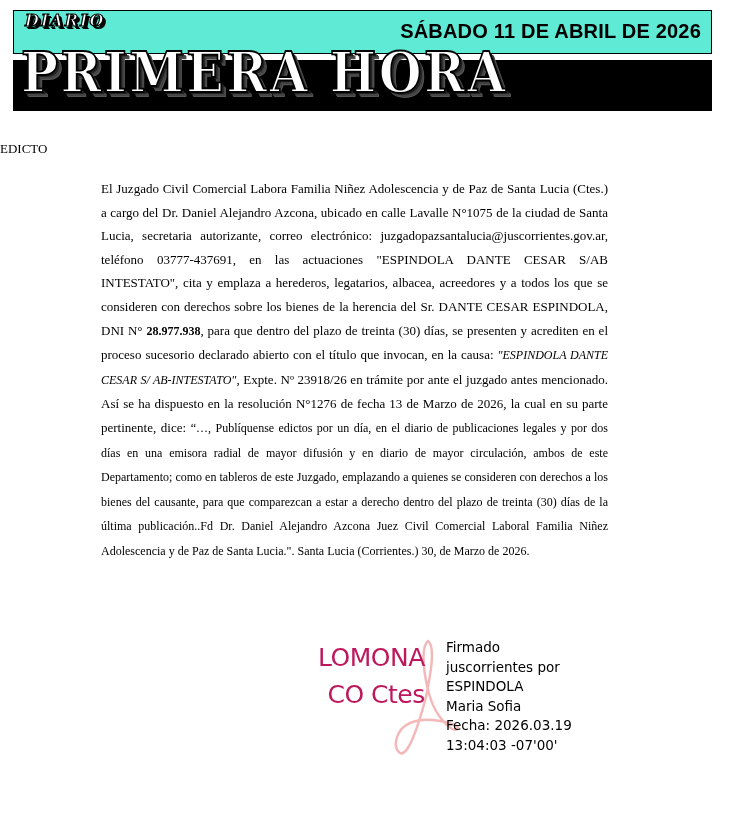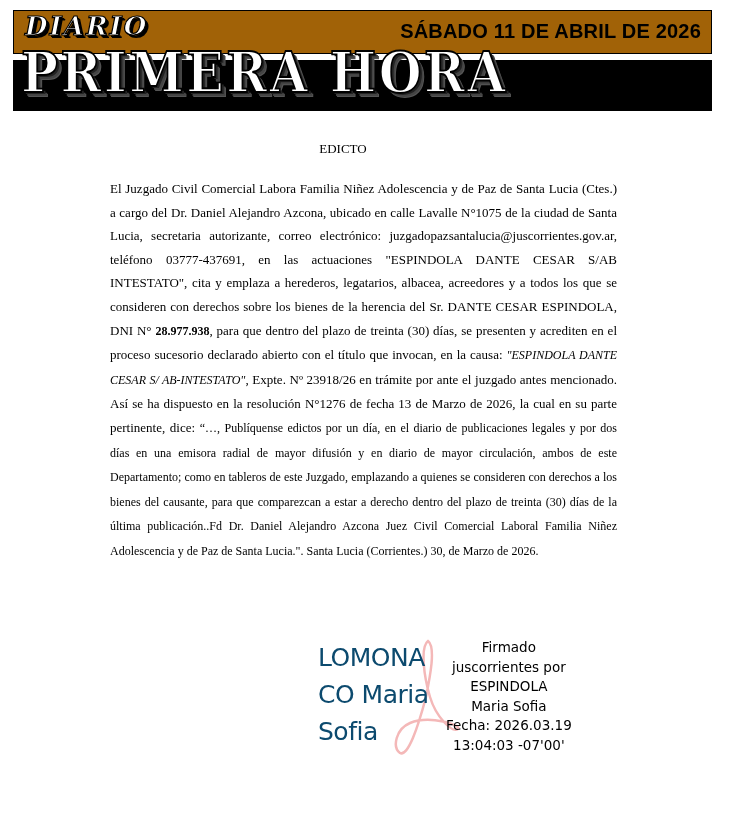--- a/index.html
+++ b/index.html
@@ -1,41 +1,41 @@
 <!DOCTYPE html>
 <html><head>
 <meta charset="utf-8">
 <style>
   html, body { margin: 0; padding: 0; background: #ffffff; }
   body { width: 749px; height: 821px; position: relative; overflow: hidden; font-family: "Liberation Serif", serif; color: #000; }
 
   
   .masthead { position: absolute; left: 13px; top: 10px; width: 699px; height: 101px; }
-  .date-box { position: absolute; left: 0; top: 0; width: 697px; height: 42px; border: 1.5px solid #000; background: #a16207; }
+  .date-box { position: absolute; left: 0; top: 0; width: 697px; height: 42px; border: 1.5px solid #000; background: #5eead4; }
   .black-band { position: absolute; left: 0; top: 50px; width: 699px; height: 51px; background: #000; }
-  .diario { position: absolute; left: 12px; top: 1px; font-family: "DejaVu Serif", serif; font-weight: bold; font-style: italic; font-size: 26px; letter-spacing: 2px; color: #fff;
+  .diario { position: absolute; left: 12px; top: 1px; font-family: "DejaVu Serif", serif; font-weight: bold; font-style: italic; font-size: 16px; letter-spacing: 2px; color: #fff;
     -webkit-text-stroke: 1.2px #000; text-shadow: 2px 2px 0 #000, 3px 3px 0 #000; }
   .primera { position: absolute; left: 8px; top: 30px; font-family: "DejaVu Serif", serif; font-weight: bold; font-size: 60px; letter-spacing: 3px; line-height: 70px; color: #fff; transform: scaleY(0.92) scaleX(0.82); transform-origin: left top;
     -webkit-text-stroke: 2px #000; text-shadow: 3px 3px 0 #222, 5px 5px 0 #444, 6px 6px 0 #555; }
   .date-text { position: absolute; right: 10px; top: 9px; font-family: "Liberation Sans", sans-serif; font-weight: bold; font-size: 20px; color: #000; letter-spacing: 0.2px; }
   .section-text { position: absolute; left: 443px; top: 54px; width: 240px; font-family: "Liberation Sans", sans-serif; font-size: 32px; color: #fff; letter-spacing: 1px; white-space: pre; }
 
   
-  .doc-title { position: absolute; left: 0; width: 686px; top: 141px; text-align: center; font-size: 13px; }
-  .body-text { position: absolute; left: 110px; top: 177px; width: 507px; font-size: 13px; line-height: 23.6px; text-align: justify; }
+  .doc-title { position: absolute; left: 0; width: 686px; top: 141px; font-size: 13px; }
+  .body-text { position: absolute; left: 101px; top: 177px; width: 507px; font-size: 13px; line-height: 23.6px; text-align: justify; }
   .body-text p { margin: 0; }
   .bold { font-weight: bold; }
   .ital { font-style: italic; }
   .small { font-size: 12px; }
 
   
   .sig { position: absolute; left: 318px; top: 637px; width: 300px; height: 120px; }
   .sig-mark { position: absolute; left: 72px; top: 0; width: 70px; height: 120px; }
-  .sig-name { position: absolute; left: 0; top: 2px; font-family: "DejaVu Sans", sans-serif; font-size: 25px; line-height: 37px; color: #0c4a6e; letter-spacing: -0.5px; }
-  .sig-info { position: absolute; left: 128px; top: 1px; font-family: "DejaVu Sans", sans-serif; font-size: 13.5px; line-height: 19.5px; color: #000; text-align: center; }
+  .sig-name { position: absolute; left: 0; top: 2px; font-family: "DejaVu Sans", sans-serif; font-size: 25px; line-height: 37px; color: #be185d; letter-spacing: -0.5px; text-align: right; }
+  .sig-info { position: absolute; left: 128px; top: 1px; font-family: "DejaVu Sans", sans-serif; font-size: 13.5px; line-height: 19.5px; color: #000; }
 </style>
 </head>
 <body>
 
 <div class="masthead">
   <div class="date-box">
     <span class="date-text">SÁBADO 11 DE ABRIL DE 2026</span>
   </div>
   <div class="black-band">
     <span class="section-text">-   EDICTOS -</span>
@@ -49,22 +49,21 @@
 <div class="body-text">
   <p><span> El Juzgado Civil Comercial Labora Familia Niñez Adolescencia y de Paz de Santa Lucia (Ctes.) a cargo del Dr. Daniel Alejandro Azcona, ubicado en calle Lavalle N°1075 de la ciudad de Santa Lucia, secretaria autorizante, correo electrónico: juzgadopazsantalucia@juscorrientes.gov.ar, teléfono 03777-437691, en las actuaciones "ESPINDOLA DANTE CESAR S/AB INTESTATO", cita y emplaza a herederos, legatarios, albacea, acreedores y a todos los que se consideren con derechos sobre los bienes de la herencia del Sr. DANTE CESAR ESPINDOLA, DNI N° </span><span class="bold small">28.977.938</span><span>, para que dentro del plazo de treinta (30) días, se presenten y acrediten en el proceso sucesorio declarado abierto  con el título que invocan, en la causa: </span><span class="ital small">"ESPINDOLA DANTE CESAR S/ AB-INTESTATO"</span><span>, Expte. Nº 23918/26 en trámite por ante el juzgado antes mencionado. Así se ha dispuesto en la  resolución  N°1276 de fecha 13 de Marzo de 2026, la cual en su parte pertinente, dice: </span><span class="small">“…, Publíquense edictos por un día, en el diario de publicaciones legales y por dos días en una emisora radial de mayor difusión y en diario de mayor circulación, ambos de este Departamento; como en tableros de este Juzgado, emplazando a quienes se consideren con derechos a los bienes del causante, para que comparezcan a estar a derecho dentro del plazo de treinta (30) días de la última publicación..Fd Dr. Daniel Alejandro Azcona Juez Civil Comercial Laboral Familia Niñez Adolescencia y de Paz de Santa Lucia.". Santa Lucia (Corrientes.) 30,  de Marzo de 2026.</span></p>
 </div>
 
 <div class="sig">
   <svg class="sig-mark" viewBox="0 0 70 120">
     <path d="M38 4 C 30 10, 34 40, 40 60 C 46 80, 62 96, 68 92 C 72 88, 40 78, 20 86 C 6 92, 2 110, 10 116 C 18 120, 28 90, 36 60 C 40 40, 46 10, 38 4 Z" fill="none" stroke="#f4b8b8" stroke-width="2.5"></path>
   </svg>
   <div class="sig-name">
     <div>LOMONA</div>
-    <div>CO Maria</div>
-    <div>Sofia</div>
+    <div>CO Ctes</div>
   </div>
   <div class="sig-info">
     <div>Firmado</div>
     <div>juscorrientes por</div>
     <div>ESPINDOLA</div>
     <div>Maria Sofia</div>
     <div>Fecha: 2026.03.19</div>
     <div>13:04:03 -07'00'</div>
   </div>
 </div>

